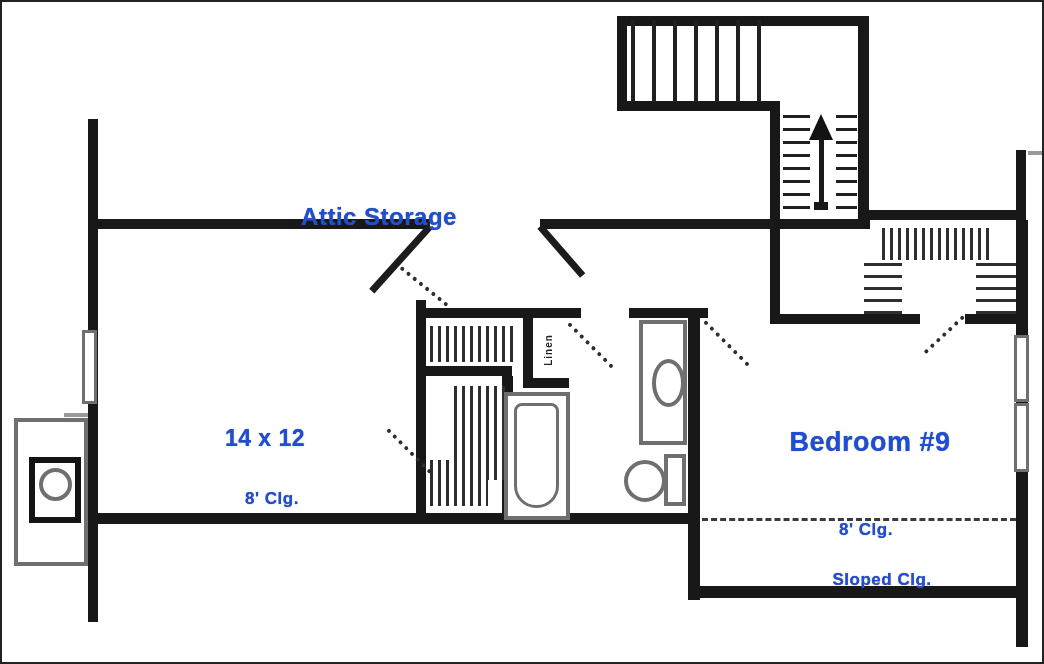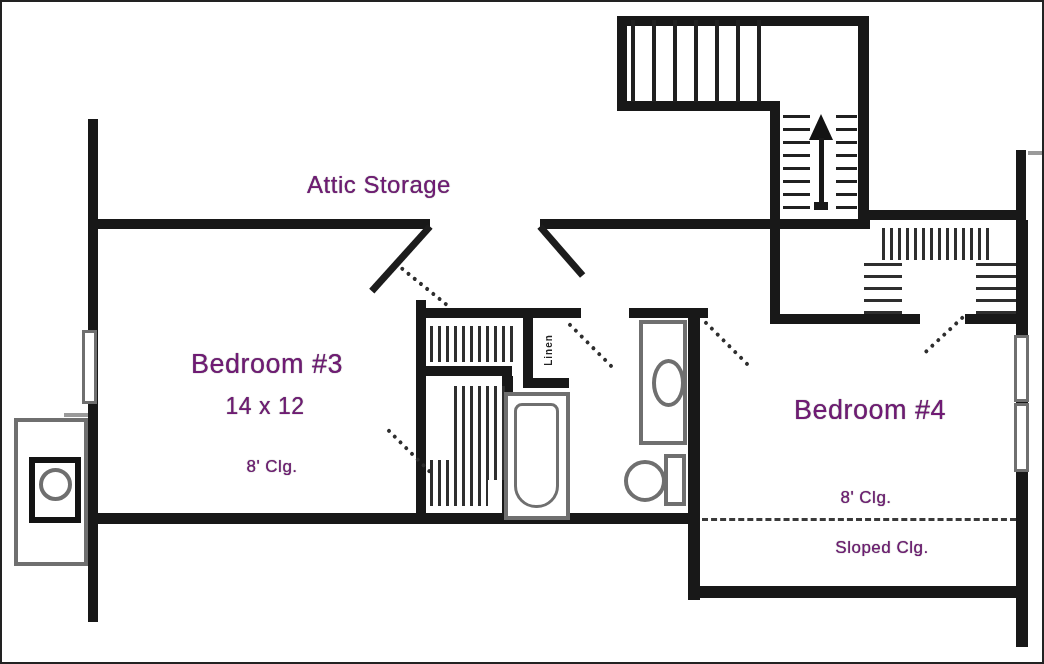--- a/index.html
+++ b/index.html
@@ -8,22 +8,22 @@
   .wall{position:absolute;background:#181818;}
   .awall{position:absolute;height:7px;background:#1c1c1c;transform-origin:0 50%;}
   .dline{position:absolute;border-top:4px dotted #2e2e2e;transform-origin:0 0;}
   .dash{position:absolute;border-top:3px dashed #3a3a3a;}
   .fix{position:absolute;background:#fff;border:4px solid #6f6f6f;box-sizing:border-box;}
   .thin{position:absolute;background:#9a9a9a;}
   .hatchV{position:absolute;background:repeating-linear-gradient(90deg,#2e2e2e 0 3px,rgba(0,0,0,0) 3px 8px);}
   .hatchH{position:absolute;background:repeating-linear-gradient(0deg,#2e2e2e 0 3px,rgba(0,0,0,0) 3px 12px);}
   .treadsV{position:absolute;background:repeating-linear-gradient(90deg,#202020 0 4px,rgba(0,0,0,0) 4px 21px);}
   .treadsH{position:absolute;background:repeating-linear-gradient(0deg,#202020 0 3px,rgba(0,0,0,0) 3px 13px);}
-  .lbl{position:absolute;transform:translate(-50%,-50%);font-weight:400;color:#701a75;
-       white-space:nowrap;text-shadow:0 0 1px #555;letter-spacing:0.5px;}
+  .lbl{position:absolute;transform:translate(-50%,-50%);font-weight:700;color:#1d4ed8;
+       white-space:nowrap;text-shadow:0 0 1px #555;letter-spacing:0.5px;margin-top:32px;}
   .f27{font-size:27px;} .f24{font-size:24px;} .f17{font-size:17px;} .f23{font-size:23px;}
   .vtext{position:absolute;transform:translate(-50%,-50%) rotate(-90deg);font-weight:700;
          font-size:10px;color:#222;letter-spacing:1px;}
   .tri-up{position:absolute;width:0;height:0;border-left:12px solid transparent;
           border-right:12px solid transparent;border-bottom:26px solid #131313;}
 </style>
 </head>
 <body>
 
 <div id="plan">
@@ -93,23 +93,22 @@
   <div class="dline" style="left:568px;top:320px;width:62px;transform:rotate(45deg);"></div>
   <div class="dline" style="left:704px;top:318px;width:62px;transform:rotate(45deg);"></div>
   <div class="dline" style="left:963px;top:316px;width:53px;transform:rotate(137deg);"></div>
   <div class="dline" style="left:387px;top:426px;width:61px;transform:rotate(45deg);"></div>
   <div class="dline" style="left:400px;top:264px;width:60px;transform:rotate(39deg);"></div>
 
   <div class="dash" style="left:700px;top:516px;width:314px;"></div>
 
   <div class="lbl f24" style="left:377px;top:183px;">Attic Storage</div>
 
-  <div class="lbl f27" style="left:265px;top:362px;">Bedroom #3</div>
   <div class="lbl f23" style="left:263px;top:404px;">14 x 12</div>
   <div class="lbl f17" style="left:270px;top:465px;">8' Clg.</div>
 
-  <div class="lbl f27" style="left:868px;top:408px;">Bedroom #4</div>
+  <div class="lbl f27" style="left:868px;top:408px;">Bedroom #9</div>
   <div class="lbl f17" style="left:864px;top:496px;">8' Clg.</div>
   <div class="lbl f17" style="left:880px;top:546px;">Sloped Clg.</div>
 
   <div class="vtext" style="left:546px;top:348px;">Linen</div>
 
 </div>
 
 </body></html>

